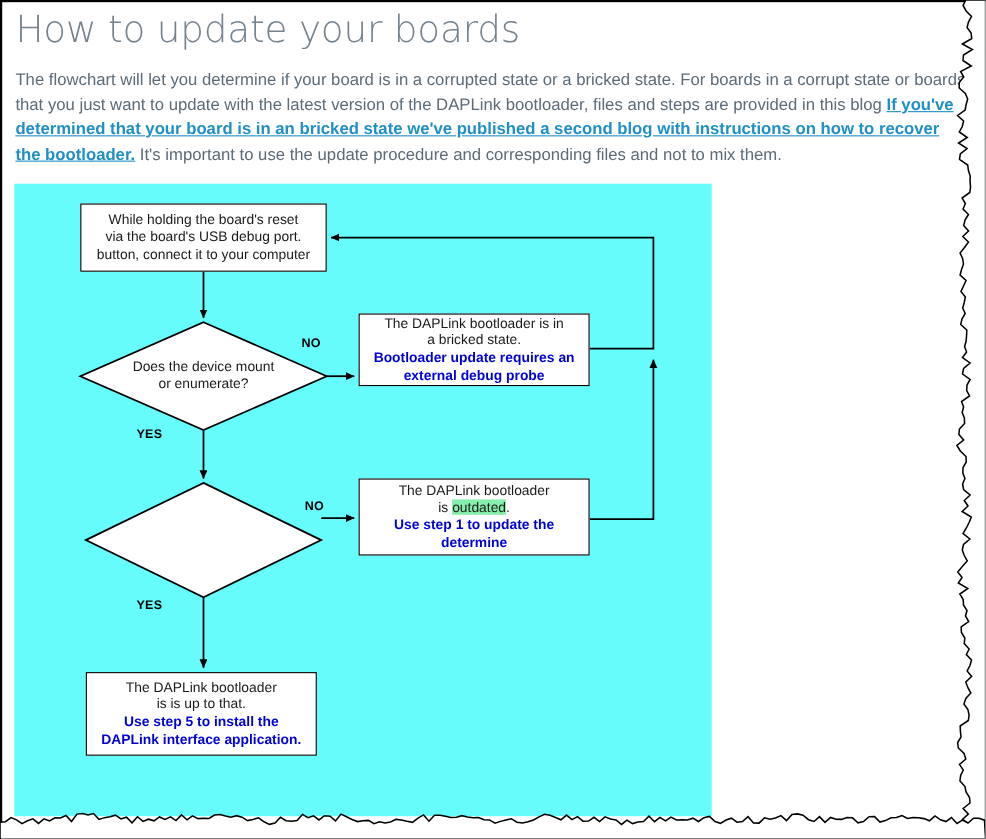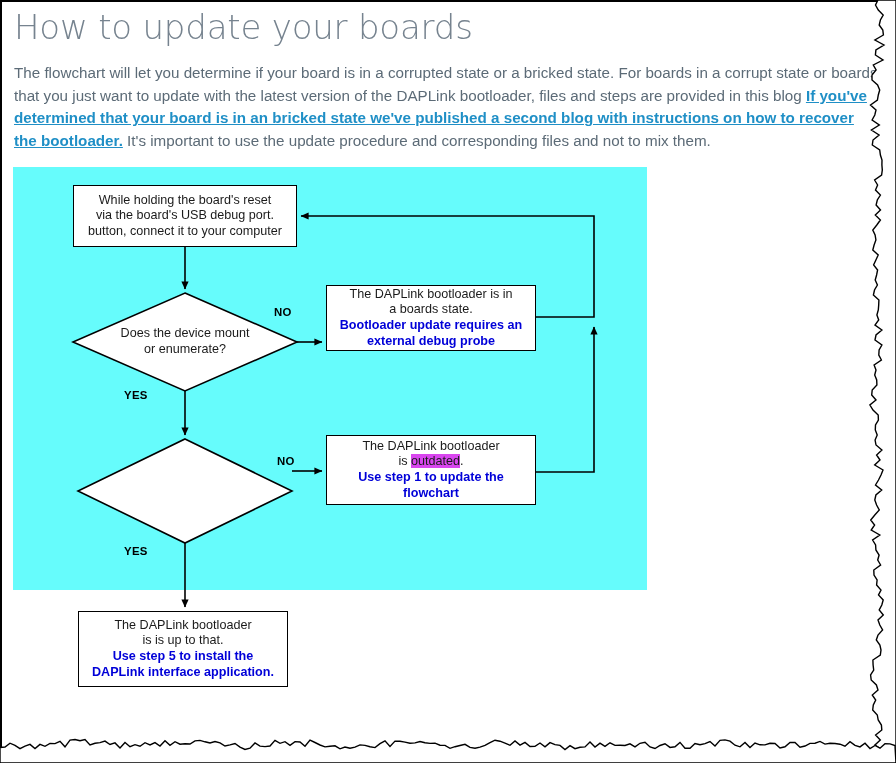--- a/index.html
+++ b/index.html
@@ -65,21 +65,21 @@
     color: #1f8fc6;
     font-weight: bold;
   }
 
   
   #flowchart {
     position: absolute;
     left: 13px;
     top: 167px;
     width: 634px;
-    height: 423px;
+    height: 575px;
     background: #66fcfc;
   }
   #flow-svg { position: absolute; left: 0; top: 0; }
 
   .node {
     position: absolute;
     background: #ffffff;
     border: 1.6px solid #000000;
     box-sizing: border-box;
     display: flex;
@@ -90,21 +90,21 @@
     font-family: "Liberation Sans", sans-serif;
     font-size: 12.6px;
     line-height: 15.6px;
     color: #1a1a1a;
   }
   .node .blue {
     color: #0000d8;
     font-weight: bold;
   }
   .hl {
-    background: #d946ef;
+    background: #86efac;
     color: #1a1a1a;
   }
 
   
   .diamond {
     position: absolute;
   }
   .diamond .dlabel {
     position: absolute;
     left: 0; top: 0;
@@ -197,30 +197,30 @@
         <div>
           <div>Does the device mount</div>
           <div>or enumerate?</div>
         </div>
       </div>
     </div>
 
 
     <div class="node" id="node-bricked">
       <div>The DAPLink bootloader is in</div>
-      <div>a boards state.</div>
+      <div>a bricked state.</div>
       <div class="blue">Bootloader update requires an</div>
       <div class="blue">external debug probe</div>
     </div>
 
     <div class="node" id="node-outdated">
       <div>The DAPLink bootloader</div>
       <div><span>is </span><span class="hl">outdated</span><span>.</span></div>
       <div class="blue">Use step 1 to update the</div>
-      <div class="blue">flowchart</div>
+      <div class="blue">determine</div>
     </div>
 
     <div class="node" id="node-uptodate">
       <div>The DAPLink bootloader</div>
       <div>is is up to that.</div>
       <div class="blue">Use step 5 to install the</div>
       <div class="blue">DAPLink interface application.</div>
     </div>
 
     <div class="edge-label" id="lbl-no-1">NO</div>

